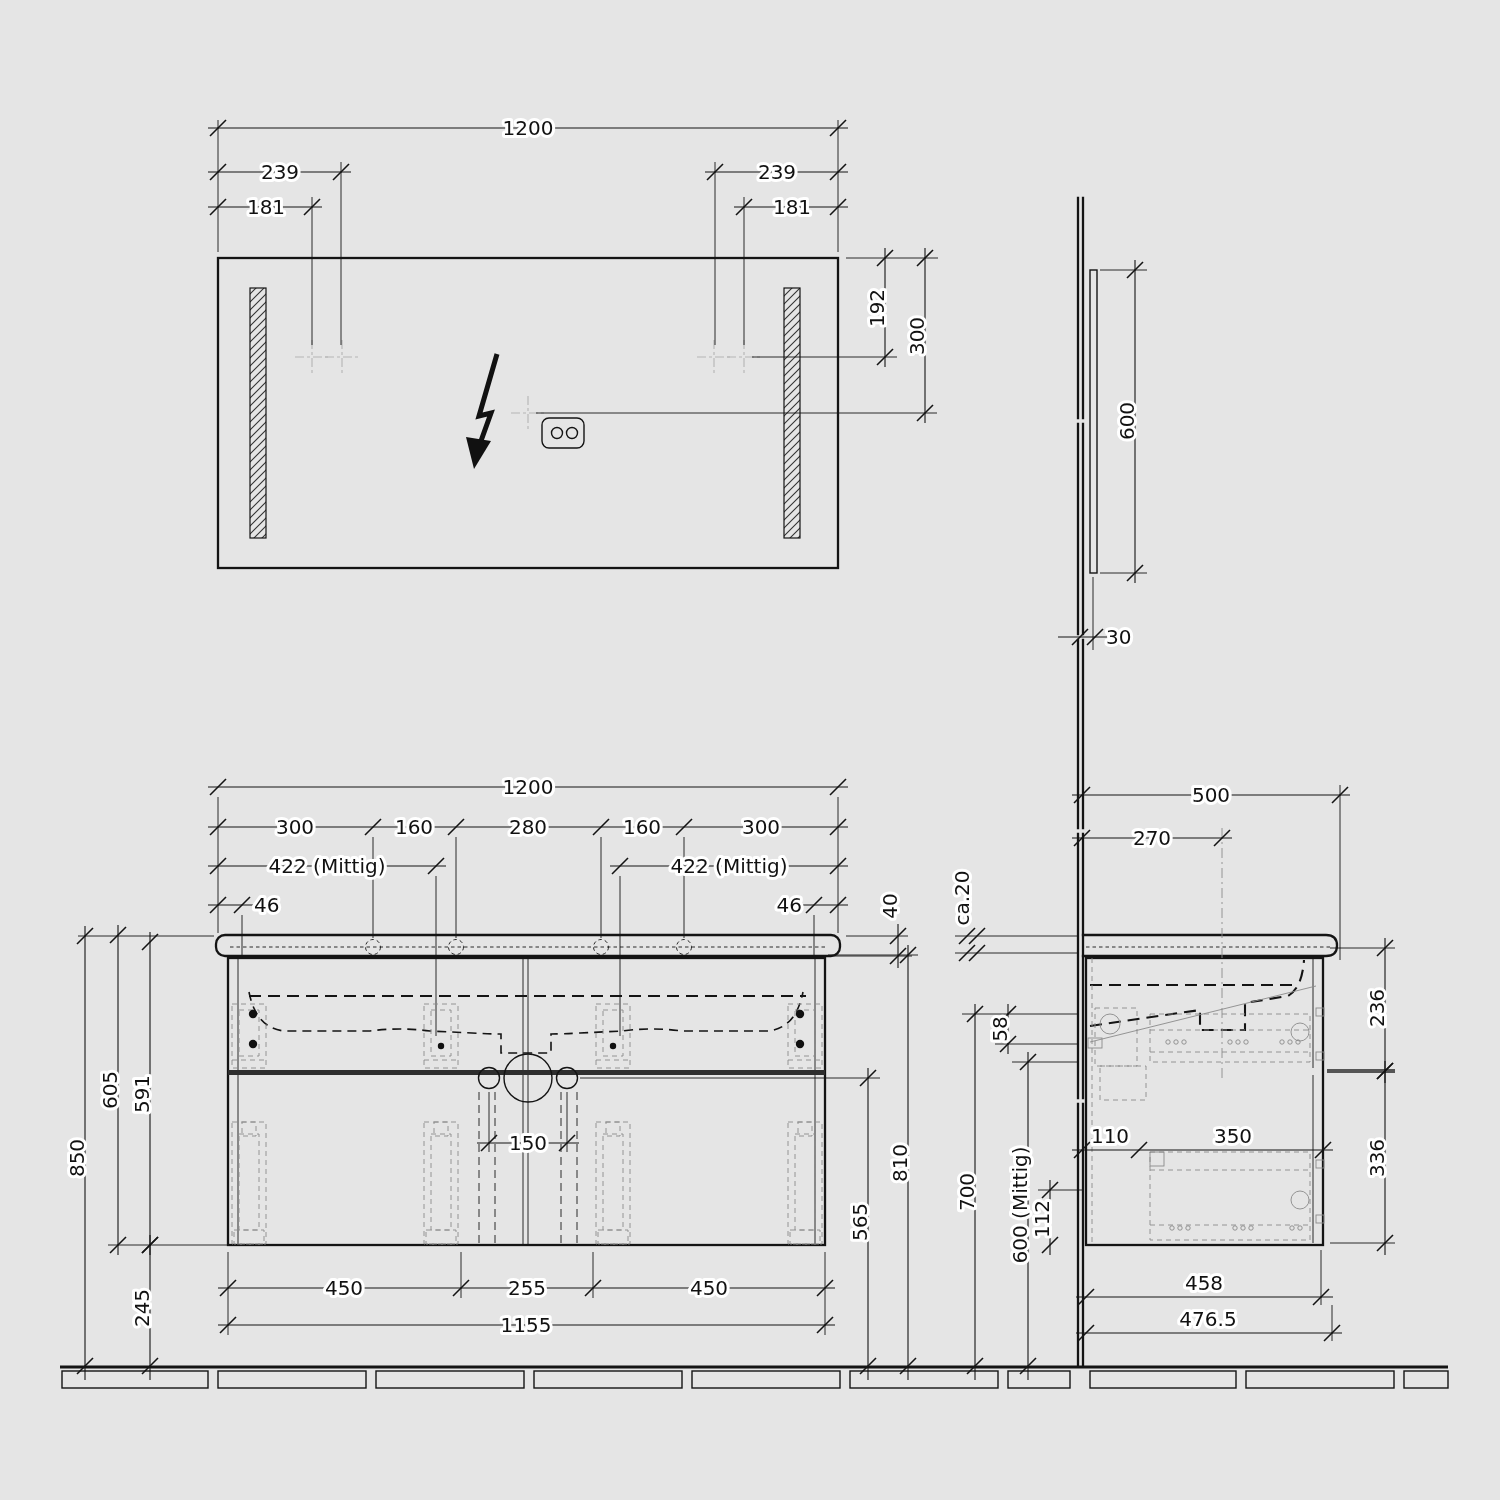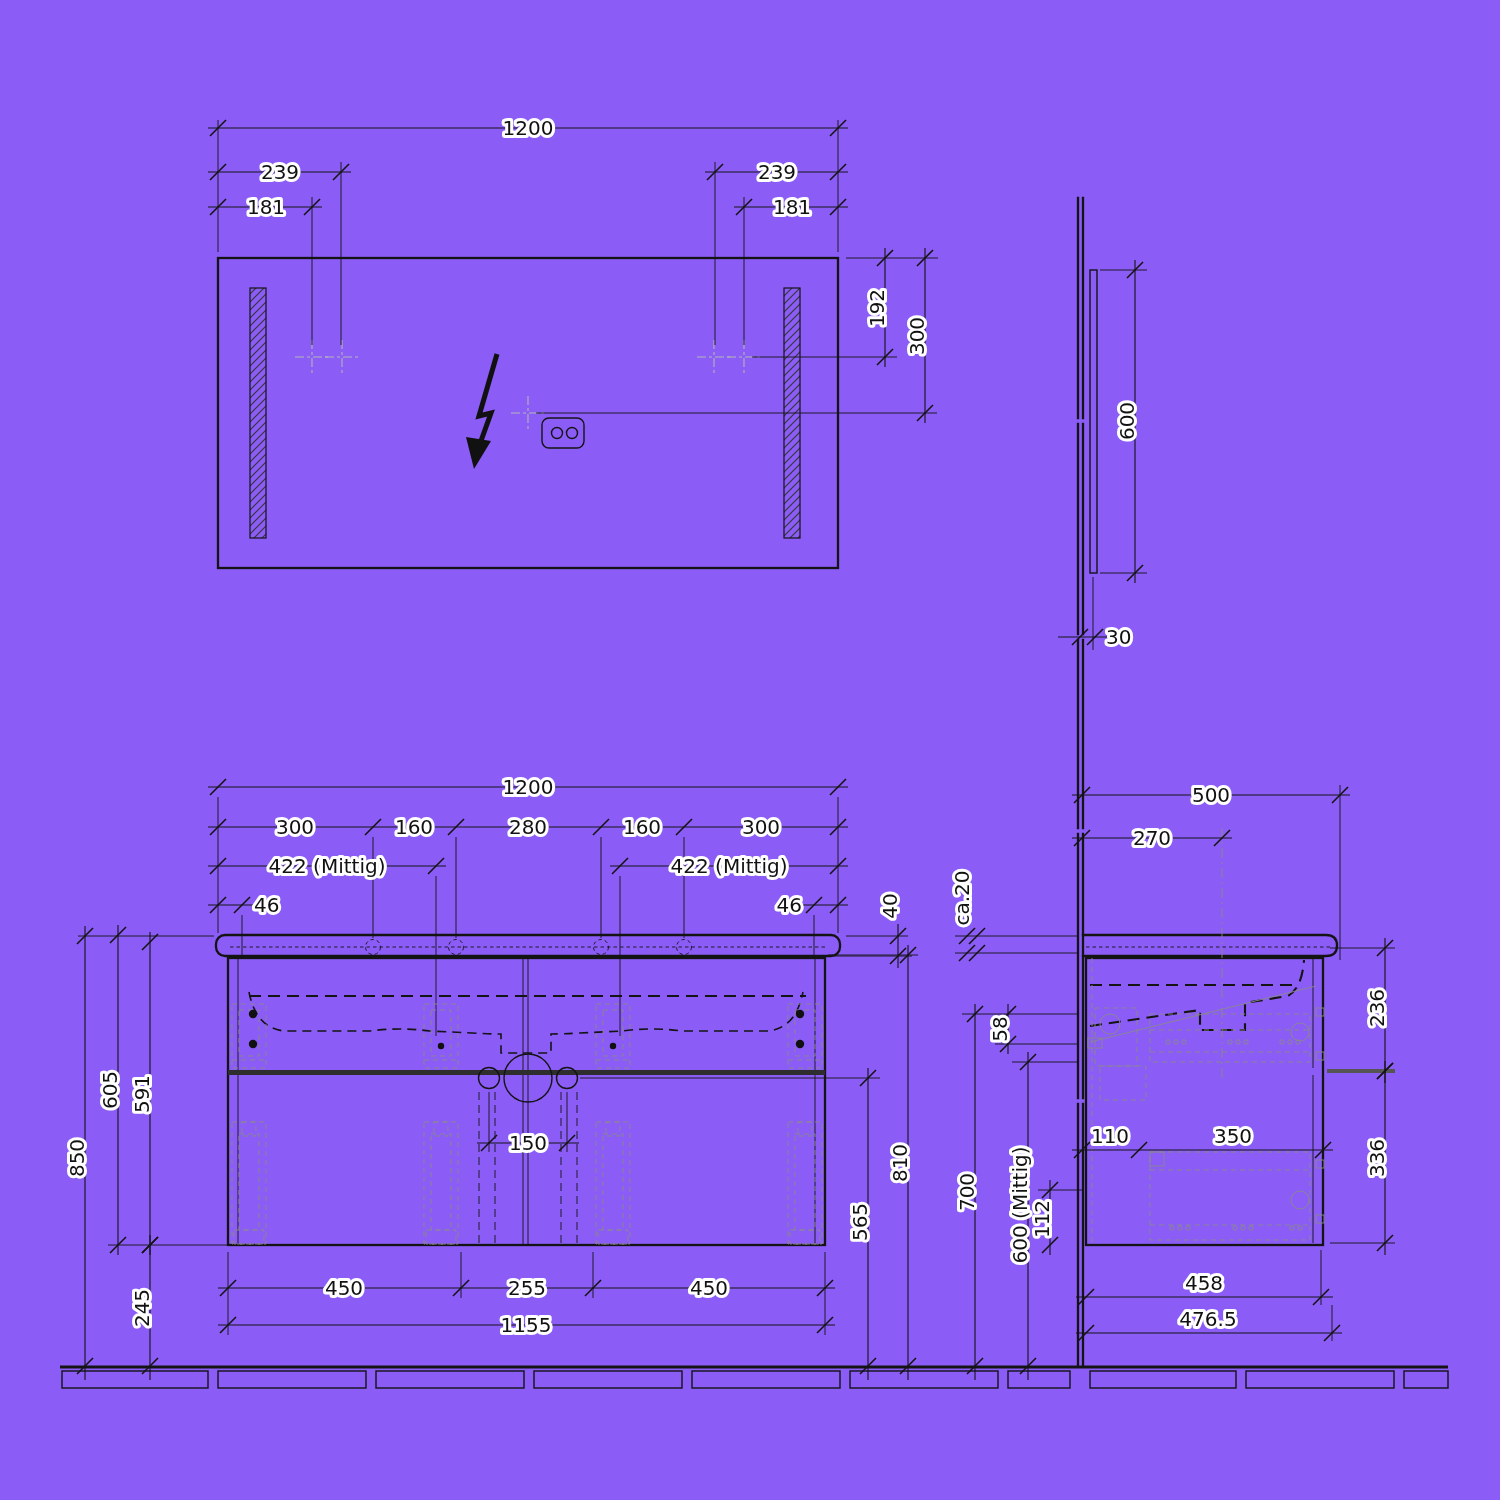--- a/index.html
+++ b/index.html
@@ -1,16 +1,16 @@
 <!DOCTYPE html>
 <html><head>
 <meta charset="utf-8">
 <style>
   html,body{margin:0;padding:0;background:#ffffff;}
-  .page{width:1500px;height:1500px;background:#8b5cf6;position:relative;font-family:"DejaVu Sans",sans-serif;text-align:right;}
+  .page{width:1500px;height:1500px;background:#e5e5e5;position:relative;font-family:"DejaVu Sans",sans-serif;text-align:right;}
   svg{display:block}
   .s1{stroke:#141414;stroke-width:1.4;fill:none;stroke-linecap:square}
   .s2{stroke:#141414;stroke-width:2.3;fill:none;stroke-linecap:square}
   .sthin{stroke:#141414;stroke-width:0.9;fill:none}
   .dimln{stroke:#141414;stroke-width:1.1;fill:none}
   .ext{stroke:#141414;stroke-width:0.9;fill:none}
   .dsh{stroke-dasharray:8,5}
   .fdsh{stroke-dasharray:3.5,3}
   .bdash{stroke:#141414;stroke-width:2.1;fill:none;stroke-dasharray:12,7}
   .mdash{stroke:#141414;stroke-width:1.6;fill:none;stroke-dasharray:9,6}

